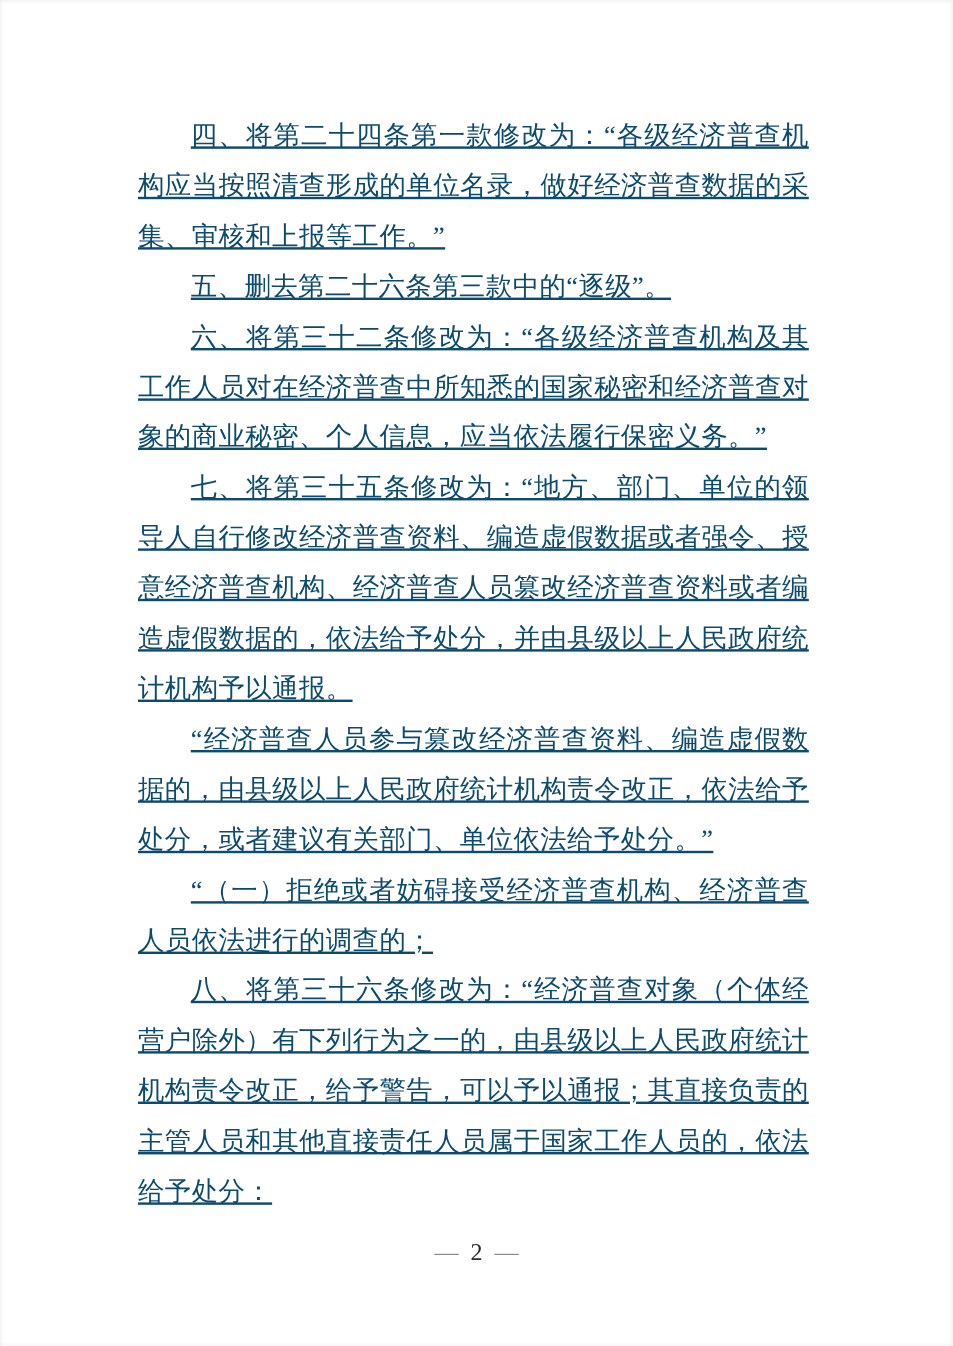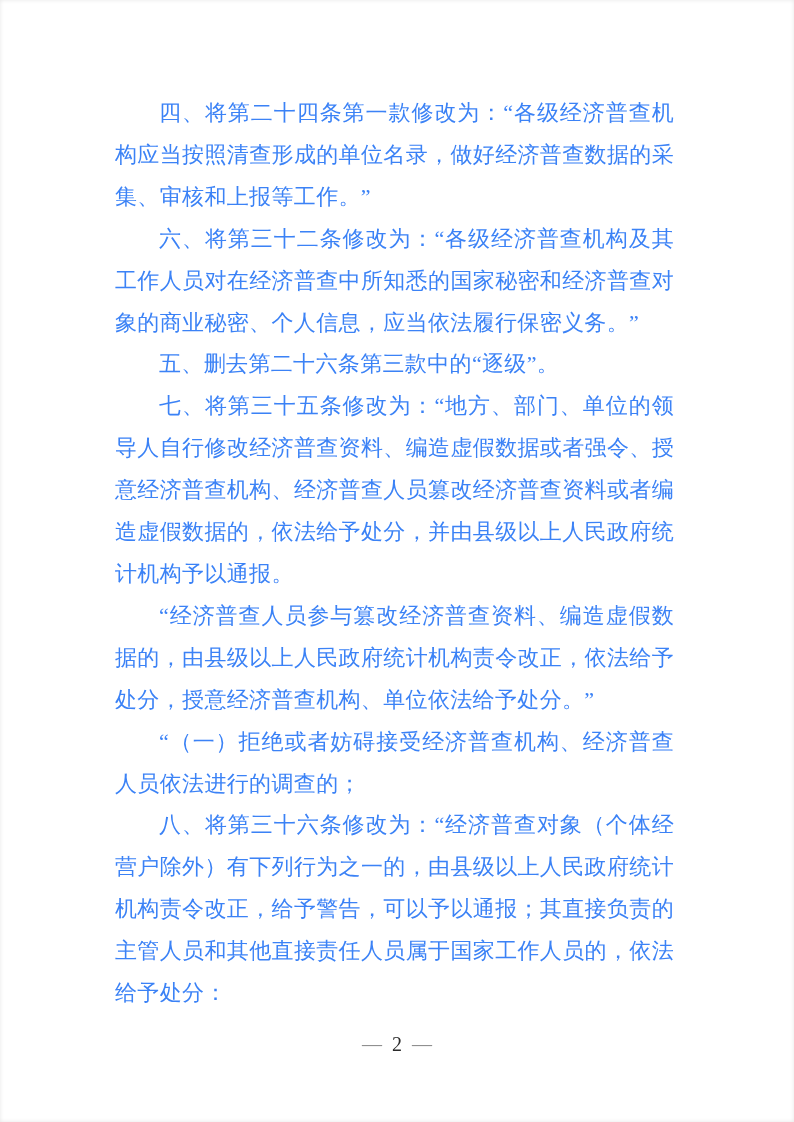--- a/index.html
+++ b/index.html
@@ -23,21 +23,22 @@
     width: 559px;
   }
   .doc-body p {
     margin: 0;
     padding: 0;
     font-size: 22px;
     line-height: 41.9px;
     letter-spacing: 0.35px;
     text-align: justify;
     text-indent: 2em;
-    color: #3b82f6;
+    color: #0c4a6e;
+    text-decoration: underline;
   }
   .page-footer {
     position: absolute;
     left: 0;
     right: 0;
     top: 1029px;
     text-align: center;
     font-size: 20px;
     line-height: 30px;
     white-space: nowrap;
@@ -50,24 +51,24 @@
     margin: 0 10px;
     color: #2b2b2b;
   }
 </style>
 </head>
 <body>
 
 <div class="page">
   <div class="doc-body">
     <p>四、将第二十四条第一款修改为：“各级经济普查机构应当按照清查形成的单位名录，做好经济普查数据的采集、审核和上报等工作。”</p>
+    <p>五、删去第二十六条第三款中的“逐级”。</p>
     <p>六、将第三十二条修改为：“各级经济普查机构及其工作人员对在经济普查中所知悉的国家秘密和经济普查对象的商业秘密、个人信息，应当依法履行保密义务。”</p>
-    <p>五、删去第二十六条第三款中的“逐级”。</p>
     <p>七、将第三十五条修改为：“地方、部门、单位的领导人自行修改经济普查资料、编造虚假数据或者强令、授意经济普查机构、经济普查人员篡改经济普查资料或者编造虚假数据的，依法给予处分，并由县级以上人民政府统计机构予以通报。</p>
-    <p>“经济普查人员参与篡改经济普查资料、编造虚假数据的，由县级以上人民政府统计机构责令改正，依法给予处分，授意经济普查机构、单位依法给予处分。”</p>
+    <p>“经济普查人员参与篡改经济普查资料、编造虚假数据的，由县级以上人民政府统计机构责令改正，依法给予处分，或者建议有关部门、单位依法给予处分。”</p>
     <p>“（一）拒绝或者妨碍接受经济普查机构、经济普查人员依法进行的调查的；</p>
     <p>八、将第三十六条修改为：“经济普查对象（个体经营户除外）有下列行为之一的，由县级以上人民政府统计机构责令改正，给予警告，可以予以通报；其直接负责的主管人员和其他直接责任人员属于国家工作人员的，依法给予处分：</p>
   </div>
 
   <div class="page-footer">
     <span class="dash">—</span><span class="pagenum">2</span><span class="dash">—</span>
   </div>
 </div>
 
 </body></html>

